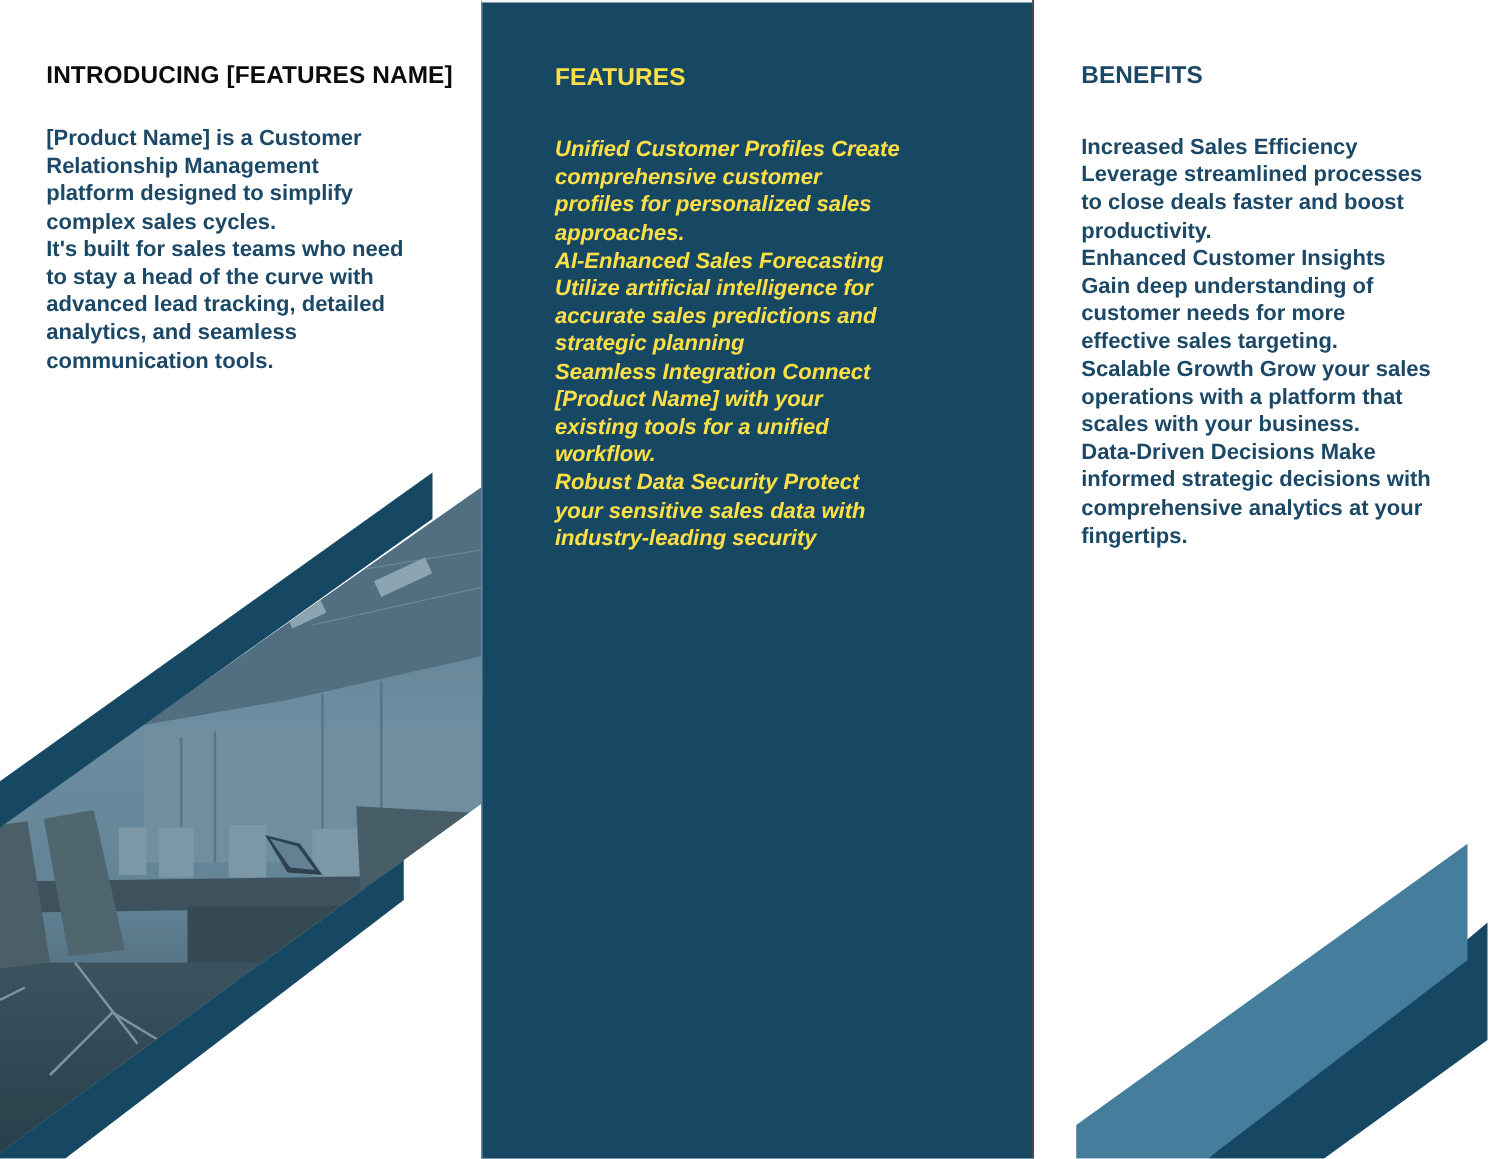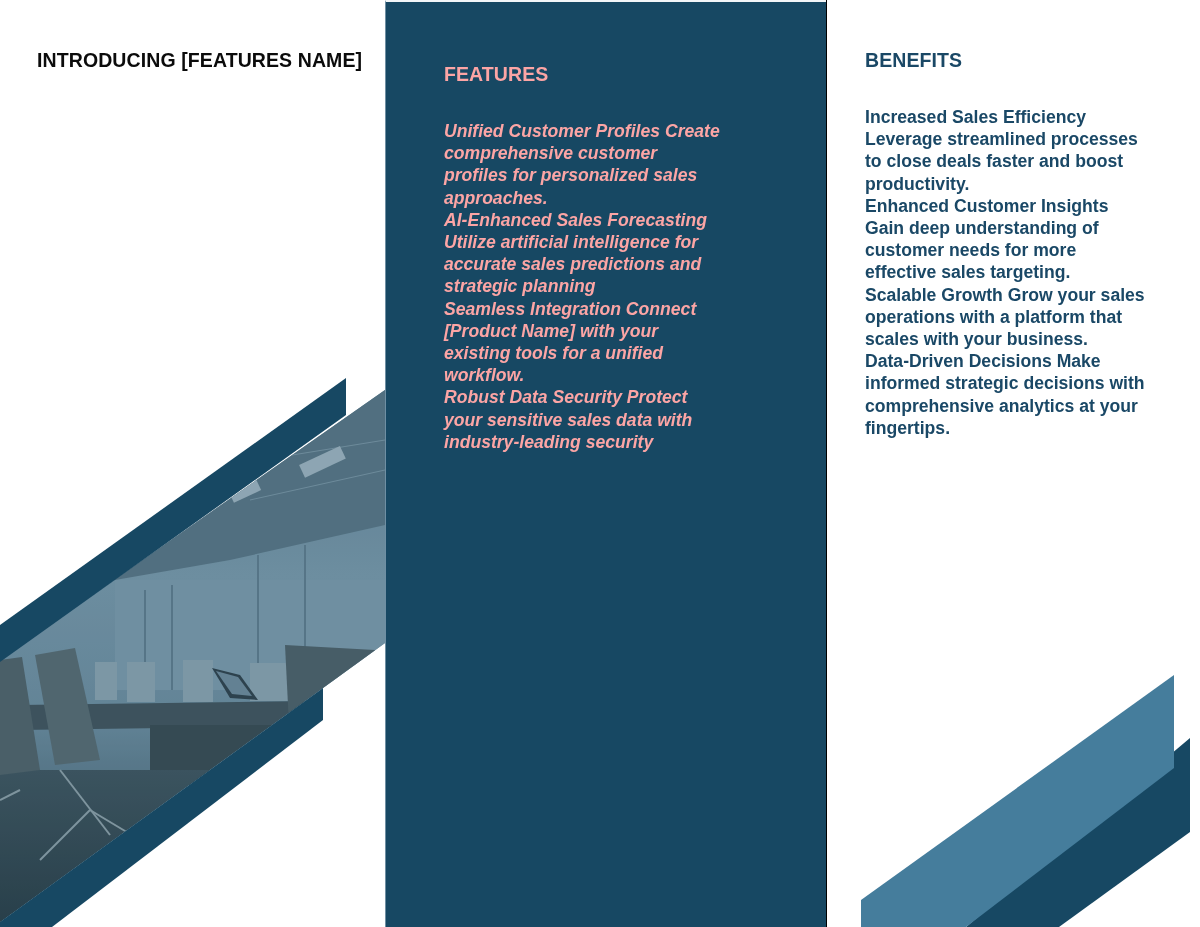--- a/index.html
+++ b/index.html
@@ -16,38 +16,47 @@
   .heading {
     position: absolute; margin: 0;
     font-weight: bold; font-size: 19.5px; letter-spacing: 0.1px; line-height: 24px;
   }
   .body-text {
     position: absolute; margin: 0;
     font-weight: bold; font-size: 17.6px; line-height: 22.2px; white-space: pre-line;
   }
   .dark { color: #1a4866; }
   .black { color: #0b0b0b; }
-  .white { color: #fca5a5; margin-top: 12px; }
+  .white { color: #fde047; }
 
   #left-heading { left: 37px; top: 48px; }
   #left-body { left: 37px; top: 99px; width: 340px; }
 
   #mid-heading { left: 58px; top: 48px; }
   #mid-body { left: 58px; top: 106px; width: 370px; font-style: italic; }
 
   #right-heading { left: 38px; top: 48px; }
   #right-body { left: 38px; top: 106px; width: 340px; }
 
   svg.deco { position: absolute; left: 0; top: 0; }
 </style>
 </head>
 <body>
 
 <section class="panel panel-left">
   <h1 id="left-heading" class="heading black">INTRODUCING [FEATURES NAME]</h1>
+  <p id="left-body" class="body-text dark">[Product Name] is a Customer
+Relationship Management
+platform designed to simplify
+complex sales cycles.
+It's built for sales teams who need
+to stay a head of the curve with
+advanced lead tracking, detailed
+analytics, and seamless
+communication tools.</p>
 
   <svg class="deco" width="385" height="927" viewBox="0 0 385 927">
     <defs>
       <clipPath id="photoClip">
         <polygon points="0,660 385,390 385,643 0,922"></polygon>
       </clipPath>
       <linearGradient id="wallGrad" x1="0" y1="0" x2="0" y2="1">
         <stop offset="0" stop-color="#5f7f90"></stop>
         <stop offset="0.35" stop-color="#7896a6"></stop>
         <stop offset="0.6" stop-color="#6b8a9b"></stop>

